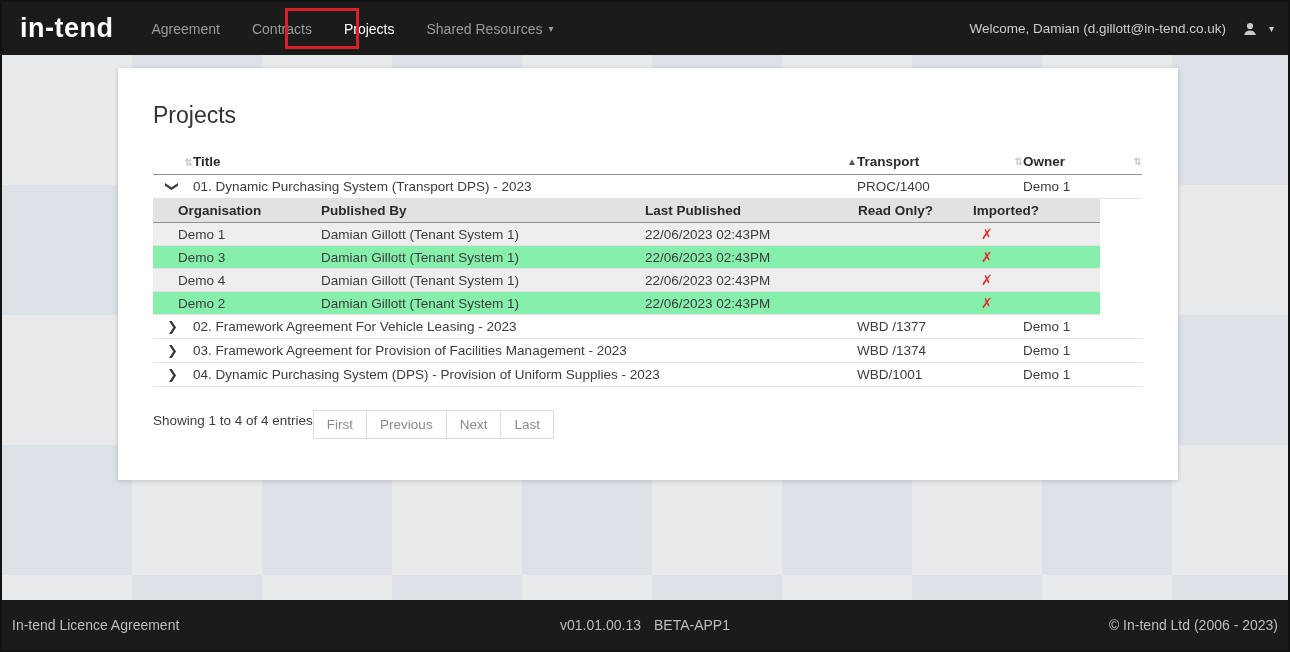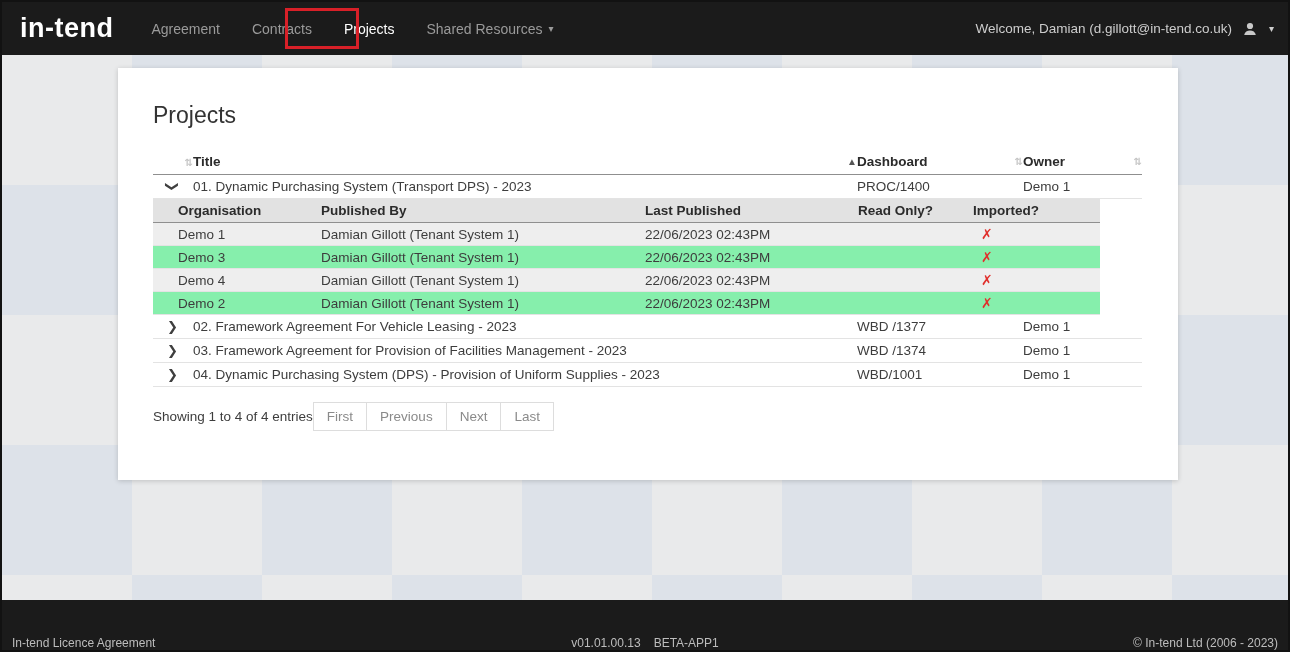--- a/index.html
+++ b/index.html
@@ -6,21 +6,21 @@
   body { font-family:"Liberation Sans","DejaVu Sans",sans-serif; background:#fff; }
   .screen { width:1290px; height:652px; border:2px solid #121212; display:flex; flex-direction:column; overflow:hidden; background:#e9eaeb; }
 
   
   .navbar { height:53px; flex:0 0 auto; background:#1b1b1b; display:flex; align-items:center; padding:0 14px; position:relative; }
   .logo { color:#ffffff; font-size:27px; font-weight:600; letter-spacing:.5px; margin:0 22px 0 4px; cursor:pointer; }
   .nav-items { display:flex; align-items:stretch; height:100%; }
   .nav-item { color:#9a9a9a; font-size:14px; padding:0 16px; display:flex; align-items:center; cursor:pointer; }
   .nav-item.active { color:#ffffff; }
   .caret { font-size:10px; margin-left:6px; color:inherit; }
-  .nav-right { margin-left:auto; display:flex; align-items:center; gap:10px; color:#cdcdcd; font-size:13.5px; }
+  .nav-right { margin-left:auto; display:flex; align-items:center; gap:16px; color:#cdcdcd; font-size:13.5px; }
   .user-menu { display:flex; align-items:center; gap:5px; cursor:pointer; color:#cdcdcd; }
   .highlight-box { position:absolute; left:283px; top:6px; width:74px; height:41px; border:3px solid #d82028; }
 
   
   .main { flex:1 1 auto; position:relative;
     background-color:#e9eaeb;
     background-image:
       linear-gradient(45deg,#dde2e9 25%,transparent 25%),
       linear-gradient(-45deg,#dde2e9 25%,transparent 25%),
       linear-gradient(45deg,transparent 75%,#dde2e9 75%),
@@ -54,26 +54,26 @@
   table.subtable tr.odd td  { background:#eeeeee; }
   table.subtable tr.even td { background:#86efac; }
   table.subtable th:nth-child(1), table.subtable td:nth-child(1) { padding-left:25px; }
   table.subtable th:nth-child(4), table.subtable td:nth-child(4) { padding-left:18px; }
   table.subtable th:nth-child(5), table.subtable td:nth-child(5) { padding-left:23px; }
   .xmark { color:#e0302c; font-weight:bold; font-size:14px; margin-left:8px; }
 
   
   .table-footer { display:flex; justify-content:flex-start; align-items:center; margin-top:15px; }
   .summary { font-size:13.5px; color:#3d3d3d; }
-  .pagination { display:flex; }
+  .pagination { display:flex;margin-top:8px; }
   .page-btn { background:#ffffff; border:1px solid #dddddd; color:#8a8a8a; font-size:13.5px; padding:6px 13px; margin-left:-1px; cursor:pointer; font-family:inherit; }
   .page-btn:first-child { margin-left:0; }
 
   
-  .footer { height:50px; flex:0 0 auto; background:#1b1b1b; display:flex; align-items:flex-end; padding:0 10px; color:#bdbdbd; font-size:12px; }
+  .footer { height:50px; flex:0 0 auto; background:#1b1b1b; display:flex; align-items:center; padding:0 10px; color:#bdbdbd; font-size:14px; }
   .footer .left { flex:1; cursor:pointer; }
   .footer .center { flex:0 0 auto; display:flex; gap:13px; }
   .footer .right { flex:1; text-align:right; }
 </style>
 </head>
 <body>
 
 <div class="screen">
 
   <div class="navbar">
@@ -116,21 +116,21 @@
             <col>
             <col class="c-ref">
             <col class="c-own">
           </colgroup>
         <thead>
           <tr>
             <th>
                 <span class="sort">⇅</span>
               </th>
             <th><span>Title</span><span class="sort active">▲</span></th>
-            <th><span>Dashboard</span><span class="sort">⇅</span></th>
+            <th><span>Transport</span><span class="sort">⇅</span></th>
             <th><span>Owner</span><span class="sort">⇅</span></th>
           </tr>
         </thead>
         <tbody>
 
           <tr>
             <td class="chev"><span class="chevron down">❯</span></td>
             <td>01. Dynamic Purchasing System (Transport DPS) - 2023</td>
             <td>PROC/1400</td>
             <td>Demo 1</td>

